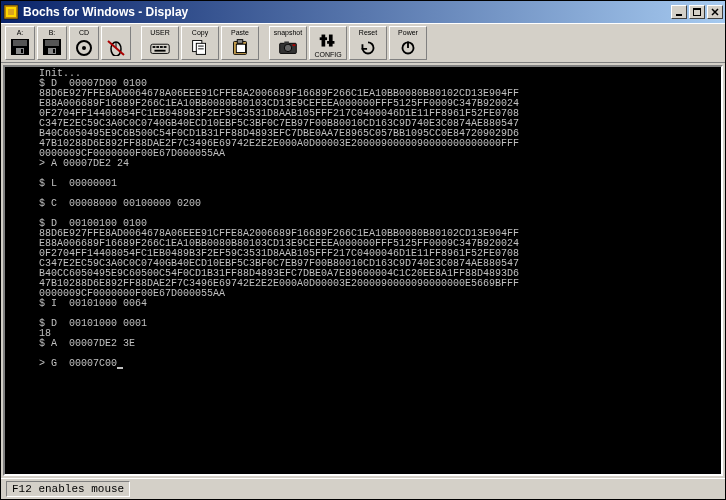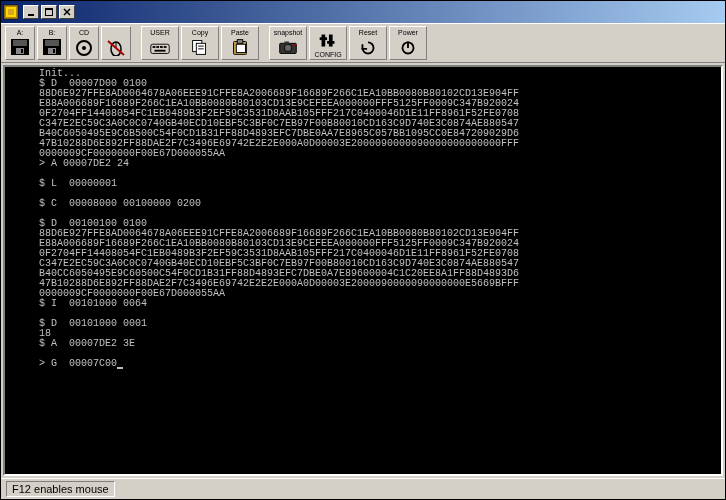--- a/index.html
+++ b/index.html
@@ -100,20 +100,21 @@
   }
   .statusbar {
     height: 20px;
     background: #d4d0c8;
     border-top: 1px solid #fff;
     padding: 10px 5px;
     font-size: 11px;
     display: flex;
     align-items: center;
     flex-shrink: 0;
+    font-family: Liberation Mono, monospace;
   }
   .status-panel {
     border: 1px solid;
     border-color: #808080 #fff #fff #808080;
     padding: 1px 5px;
     height: 16px;
     display: flex;
     align-items: center;
   }
 </style>
@@ -123,20 +124,21 @@
 <div class="window">
 
   <div class="titlebar">
     <span class="titlebar-icon">
       <svg width="16" height="16" viewBox="0 0 16 16">
         <rect x="1" y="1" width="14" height="14" fill="#b8860b" stroke="#000" stroke-width="0.5"></rect>
         <rect x="3" y="3" width="10" height="10" fill="#ffd700"></rect>
         <rect x="5" y="5" width="6" height="6" fill="#daa520"></rect>
       </svg>
     </span>
+    <span class="titlebar-text">Bochs for Windows - Display</span>
     <div class="titlebar-buttons">
       <div class="tb-btn">
         <svg width="8" height="8" viewBox="0 0 8 8">
             <rect x="1" y="6" width="6" height="2" fill="#000"></rect>
           </svg>
       </div>
       <div class="tb-btn">
         <svg width="8" height="8" viewBox="0 0 8 8">
             <rect x="0.5" y="0.5" width="7" height="7" fill="none" stroke="#000" stroke-width="1"></rect>
             <rect x="0" y="0" width="8" height="2" fill="#000"></rect>

